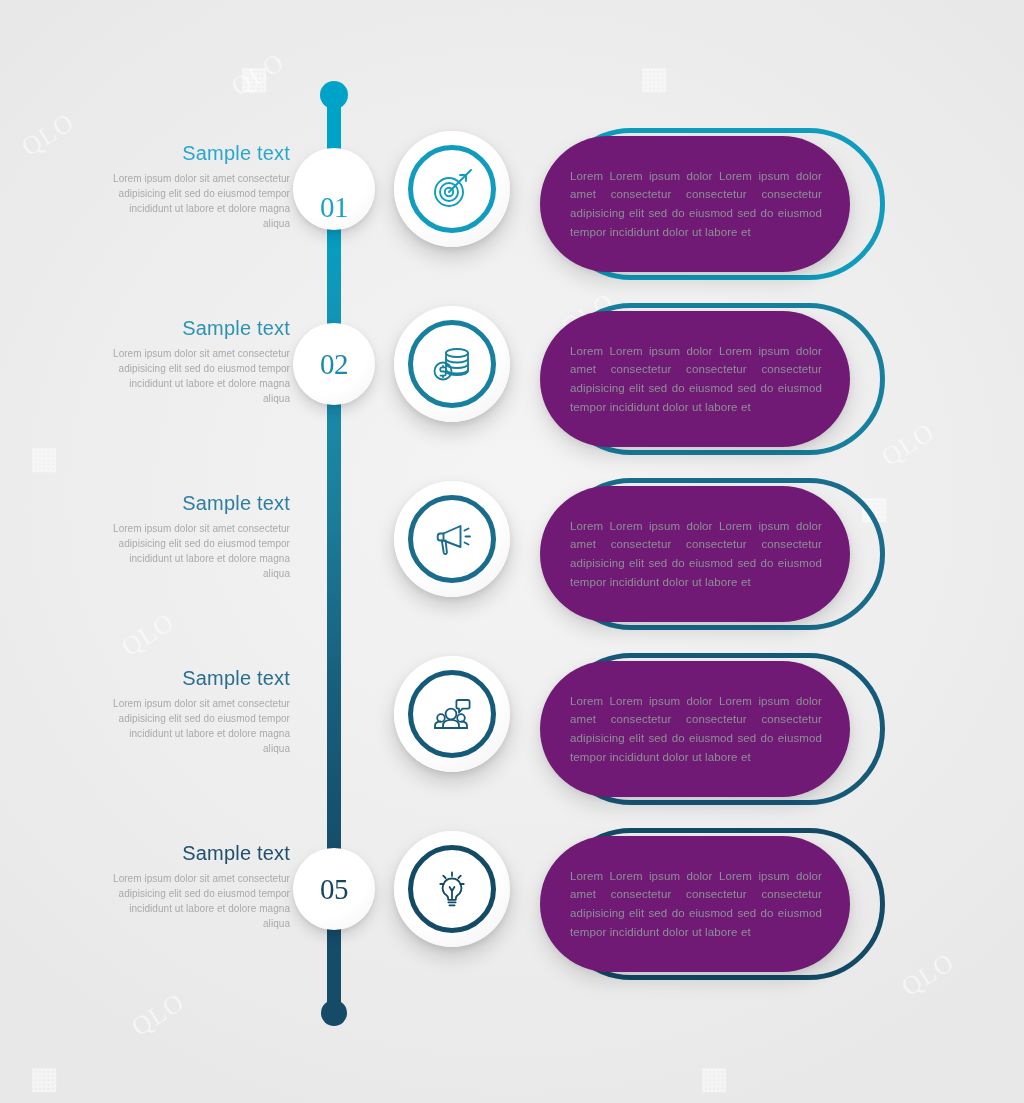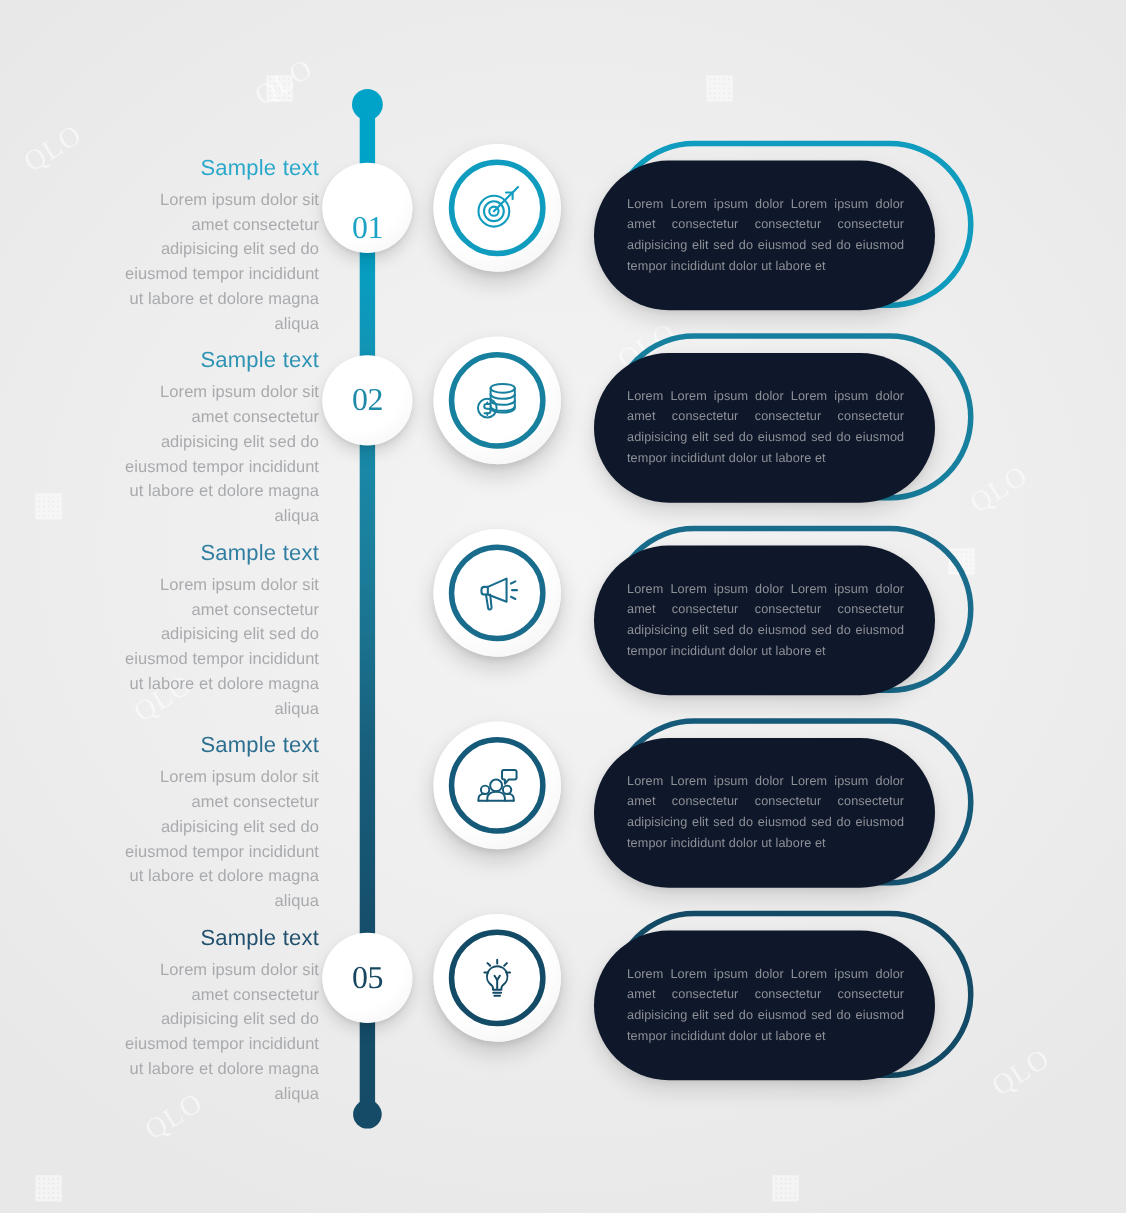--- a/index.html
+++ b/index.html
@@ -109,21 +109,21 @@
     text-align: right;
   }
   .caption-title {
     font-size: 20px;
     font-weight: normal;
     letter-spacing: 0.2px;
     margin-bottom: 6px;
     line-height: 1.15;
   }
   .caption-body {
-    font-size: 15px;
+    font-size: 10px;
     line-height: 1.5;
     color: #a8aaad;
     letter-spacing: 0.05px;
   }
 
   
   .badge {
     position: absolute;
     left: 293px;
     top: 20px;
@@ -197,28 +197,27 @@
     border-style: solid;
     background: transparent;
   }
   .panel-card {
     position: absolute;
     left: 0px;
     top: 8px;
     width: 310px;
     height: 136px;
     border-radius: 68px;
-    background: #0f172a;
+    background: #701a75;
     box-shadow:
       0 9px 20px rgba(0,0,0,0.13),
       0 2px 6px rgba(0,0,0,0.06);
     display: flex;
     align-items: center;
     padding: 0 28px 0 30px;
-    margin-top: 10px;
   }
   .panel-text {
     font-size: 11.5px;
     line-height: 1.62;
     color: #8d9096;
     text-align: justify;
     text-align-last: left;
     letter-spacing: 0.1px;
     width: 100%;
   }

